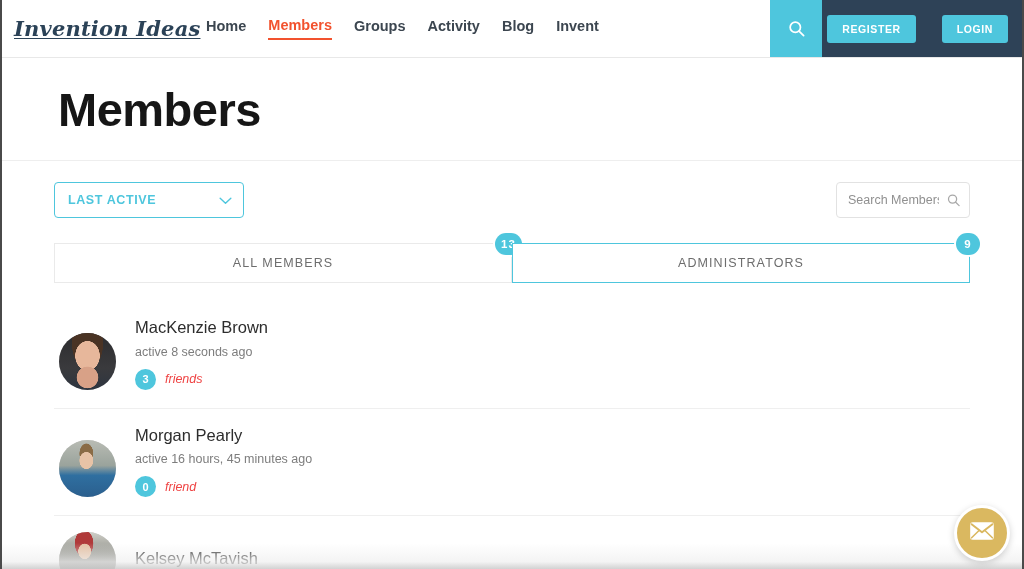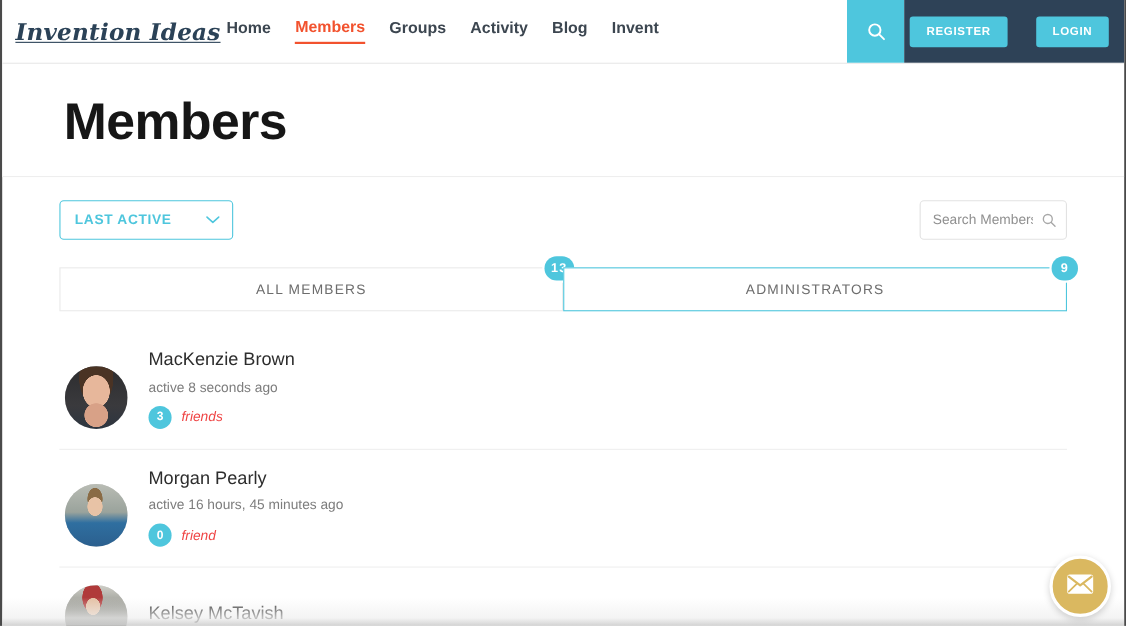--- a/index.html
+++ b/index.html
@@ -114,21 +114,21 @@
   .content {
     padding: 0 52px;
     position: relative;
   }
   .toolbar {
     display: flex; align-items: center; justify-content: space-between;
     padding-top: 21px;
   }
   .select-wrap {
     position: relative;
-    width: 158px;
+    width: 190px;
   }
   .filter-select {
     width: 100%;
     appearance: none; -webkit-appearance: none;
     background: #ffffff;
     border: 1px solid #4ec6dd;
     border-radius: 4px;
     color: #4ec6dd;
     font-size: 12.5px;
     font-weight: 600;

